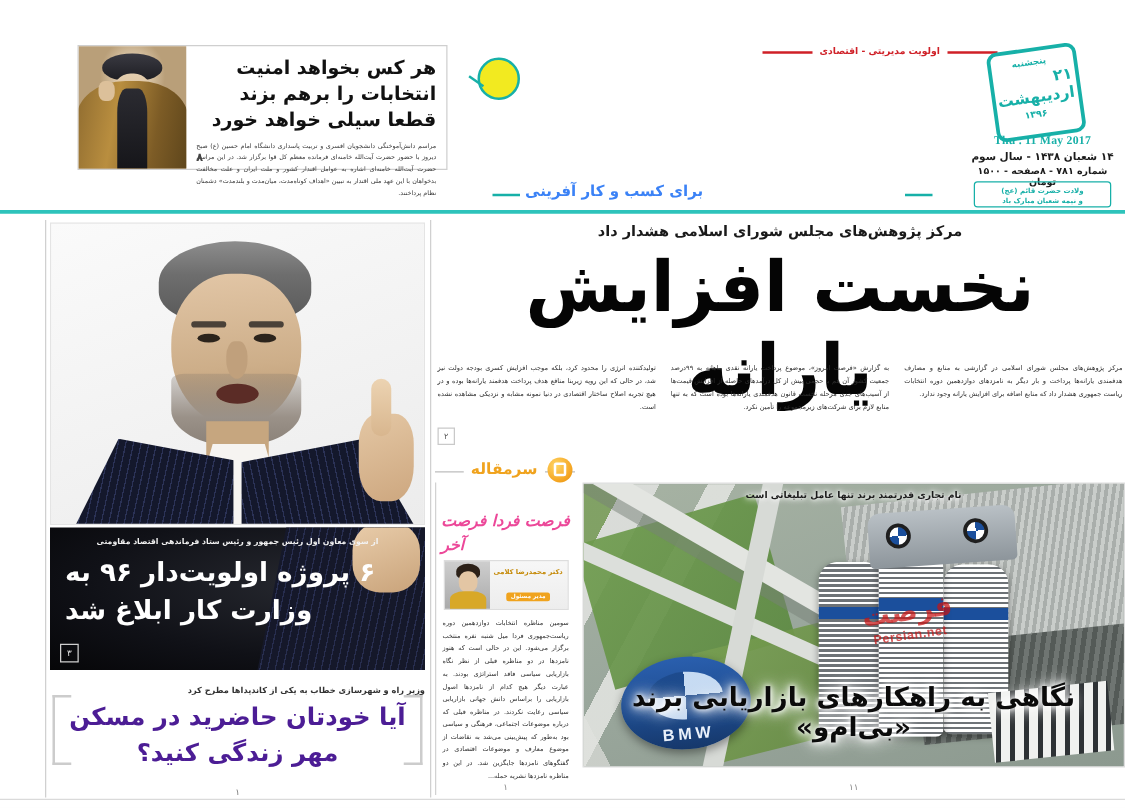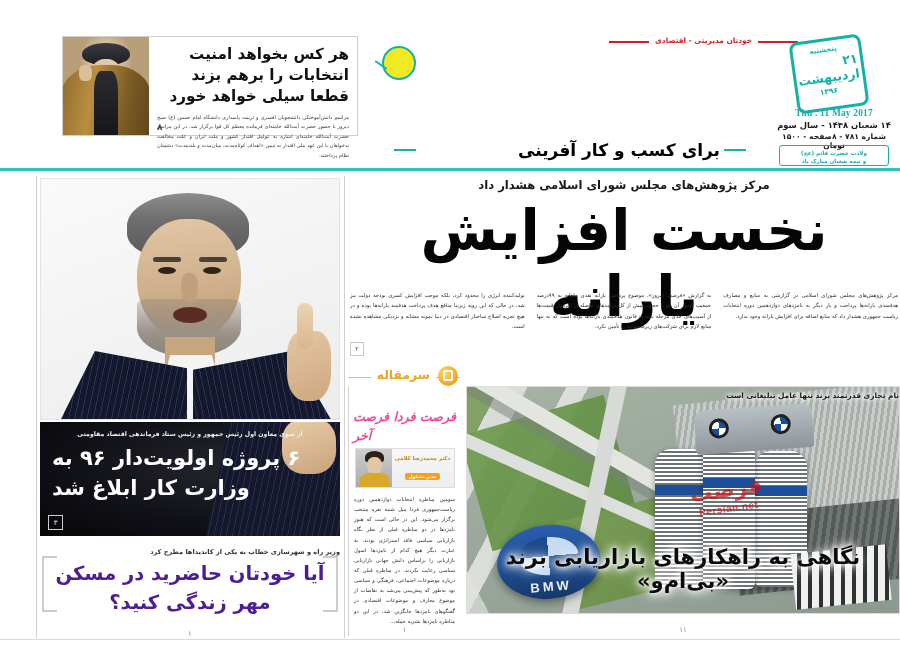--- a/index.html
+++ b/index.html
@@ -93,22 +93,22 @@
   }
   .logo-sun{
     position:absolute;left:22px;top:22px;width:30px;height:30px;border-radius:50%;
     background:#f2ea20;border:2px solid #17b0a8;
   }
   .logo-sun-stem{
     position:absolute;left:14px;top:40px;width:14px;height:2px;background:#17b0a8;
     transform:rotate(35deg);
   }
   .tagline{
-    position:absolute;right:60px;bottom:10px;width:300px;text-align:right;
-    font-size:17px;font-weight:bold;color:#000000;letter-spacing:.5px;
+    position:absolute;right:60px;bottom:10px;width:300px;text-align:left;
+    font-size:12px;font-weight:bold;color:#3b82f6;letter-spacing:.5px;
   }
   .tagline:before{
     content:"";position:absolute;right:-26px;top:9px;width:22px;height:2px;background:#17b0a8;
   }
   .tagline:after{
     content:"";position:absolute;left:-26px;top:9px;width:22px;height:2px;background:#17b0a8;
   }
 
   
   .dateblock{position:absolute;left:775px;top:38px;width:118px;height:128px;}
@@ -398,21 +398,21 @@
     background:repeating-linear-gradient(96deg,#f0f1ef 0px,#f0f1ef 7px,#2e3235 7px,#2e3235 11px);
     transform:rotate(-6deg);
   }
   .watermark{
     position:absolute;left:170px;top:92px;width:180px;text-align:center;z-index:6;
     color:rgba(200,20,20,.72);font-weight:bold;transform:rotate(-8deg);pointer-events:none;
   }
   .watermark .w1{font-size:22px;line-height:1;}
   .watermark .w2{font-size:10px;letter-spacing:.5px;margin-top:2px;font-family:"Liberation Sans",sans-serif;}
   .mk-caption{
-    position:absolute;left:0;right:0;top:4px;text-align:right;z-index:7;
+    position:absolute;left:0;right:0;top:4px;text-align:center;z-index:7;
     font-size:7.4px;font-weight:bold;color:#1a1a1a;
     text-shadow:0 0 3px #fff,0 0 5px #fff,0 0 7px #fff;
   }
   .mk-head{
     position:absolute;left:0;right:0;bottom:20px;text-align:center;z-index:7;
     font-size:21px;font-weight:bold;color:#0b0b0b;
     text-shadow:0 0 4px #fff,0 0 8px #fff,0 0 12px #fff,0 0 16px #fff;
   }
   .mk-pagenum{position:absolute;left:0;right:0;bottom:2px;text-align:center;font-size:7px;color:#888;}
 
@@ -434,21 +434,21 @@
         <div class="hand"></div>
       </div>
       <div class="lead-text">
         <div class="lead-head rtl">هر کس بخواهد امنیت انتخابات را برهم بزند قطعا سیلی خواهد خورد</div>
         <div class="lead-body rtl">مراسم دانش‌آموختگی دانشجویان افسری و تربیت پاسداری دانشگاه امام حسین (ع) صبح دیروز با حضور حضرت آیت‌الله خامنه‌ای فرمانده معظم کل قوا برگزار شد. در این مراسم حضرت آیت‌الله خامنه‌ای اشاره به عوامل اقتدار کشور و ملت ایران و علت مخالفت بدخواهان با این عهد ملی اقتدار به تبیین «اهداف کوتاه‌مدت، میان‌مدت و بلندمدت» دشمنان نظام پرداختند.</div>
         <div class="lead-pagenum">۸</div>
       </div>
     </div>
 
     <div class="masthead">
-      <div class="kicker-red rtl">خودتان مدیریتی - اقتصادی</div>
+      <div class="kicker-red rtl">اولویت مدیریتی - اقتصادی</div>
       <div class="logo-sun"></div>
       <div class="logo-sun-stem"></div>
       <div class="tagline rtl">برای کسب و کار آفرینی</div>
     </div>
 
     <div class="dateblock">
       <div class="date-diamond"></div>
       <div class="date-diamond-inner">
         <div class="dd-wd rtl">پنجشنبه</div>
         <div class="dd-day rtl">۲۱ اردیبهشت</div>

